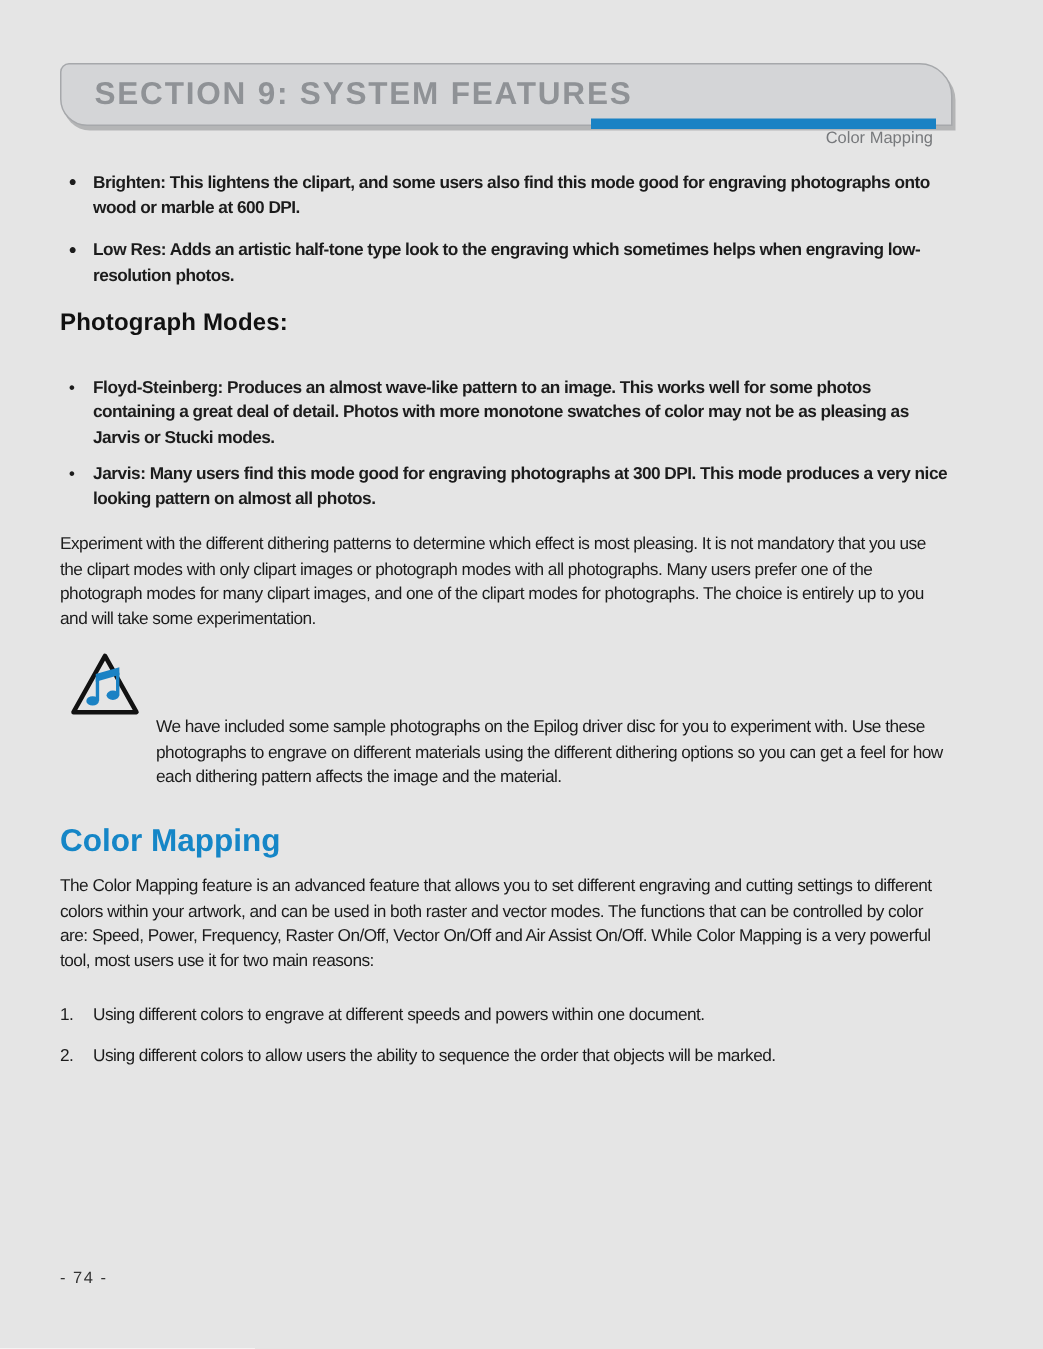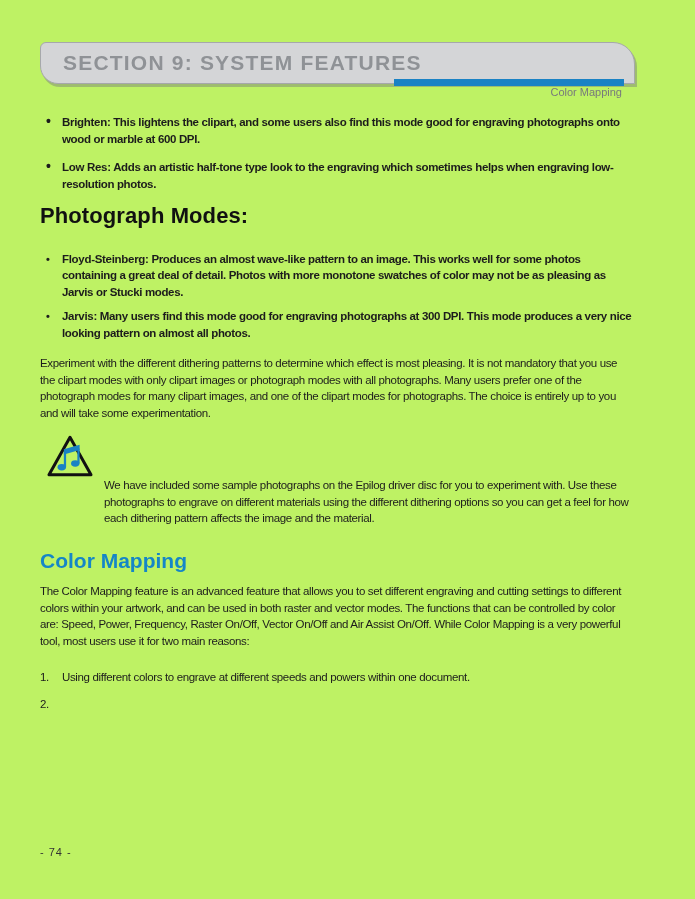--- a/index.html
+++ b/index.html
@@ -1,19 +1,19 @@
 <!DOCTYPE html>
 <html><head>
 <meta charset="utf-8">
 <style>
   html,body {margin:0; padding:0; background:#ffffff;}
   .page {
     position:relative;
     width:695px; height:899px;
-    background:#bef264;
+    background:#e5e5e5;
     font-family:"Liberation Sans", sans-serif;
     color:#1c1c1c;
     overflow:hidden;
   }
   
   .banner {
     position:absolute; left:40px; top:42px;
     width:593px; height:40px;
     background:#d4d5d7;
     border:1px solid #a6a8ab;
@@ -44,21 +44,21 @@
   ul.bullets {list-style:none; margin:8px 0 0 0; padding:0;font-weight:bold;}
   ul.bullets li {position:relative; padding-left:22px; margin:0 0 12px 0;}
   ul.bullets li::before {
     content:"\2022";
     position:absolute; left:6px; top:-1px;
     font-size:14px; color:#1c1c1c;
   }
   ul.bullets.small li::before {font-size:11px; top:0;}
   h2.section-sub {
     margin:16px 0 0 0;
-    font-size:22px; font-weight:bold; letter-spacing:0.1px;
+    font-size:16px; font-weight:bold; letter-spacing:0.1px;
     color:#111;
   }
   ul.photo {margin-top:26px;}
   ul.photo li {margin-bottom:8px;}
   p.para {margin:14px 0 0 0;}
   
   .note-row {display:flex; margin-top:12px;}
   .note-icon-wrap {flex:0 0 auto; margin-left:6px; width:48px;}
   .note-text {margin-left:10px; flex:1;margin-top:44px;}
   
@@ -130,21 +130,21 @@
 
     <h1 class="feature-heading">Color Mapping</h1>
 
     <p class="para">The Color Mapping feature is an advanced feature that allows you to set different engraving and cutting settings to different colors within your artwork, and can be used in both raster and vector modes. The functions that can be controlled by color are: Speed, Power, Frequency, Raster On/Off, Vector On/Off and Air Assist On/Off. While Color Mapping is a very powerful tool, most users use it for two main reasons:</p>
 
     <ol class="reasons">
       <li>
         <span class="num">1.</span><span>Using different colors to engrave at different speeds and powers within one document.</span>
       </li>
       <li>
-        <span class="num">2.</span>
+        <span class="num">2.</span><span>Using different colors to allow users the ability to sequence the order that objects will be marked.</span>
       </li>
     </ol>
 
   </div>
 
   <div class="footer">- 74 -</div>
 
 </div>
 
 </body></html>

